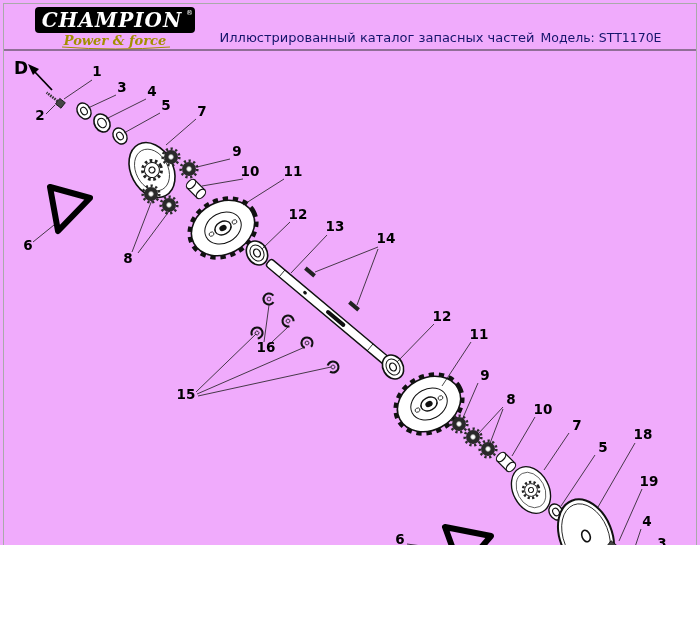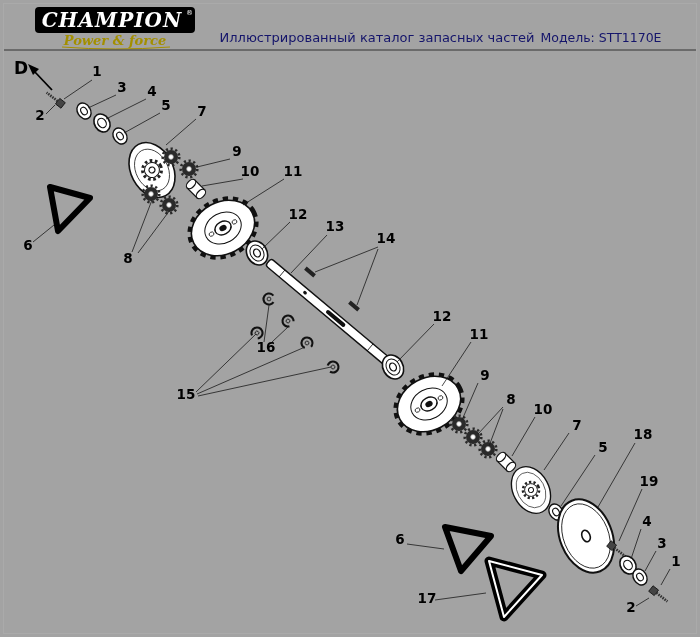--- a/index.html
+++ b/index.html
@@ -1,16 +1,16 @@
 <!DOCTYPE html>
 <html><head>
 <meta charset="utf-8">
 <style>
   html,body{margin:0;padding:0;background:#fff;}
-  .page{width:700px;height:637px;position:relative;background:#a3a3a3;font-family:"DejaVu Sans",sans-serif;overflow:hidden;}
+  .page{width:700px;height:545px;position:relative;background:#f0abfc;font-family:"DejaVu Sans",sans-serif;overflow:hidden;}
   svg{display:block;}
   .callout{font-family:"DejaVu Sans",sans-serif;font-size:13.5px;font-weight:bold;fill:#000;}
   .title-text{font-family:"DejaVu Sans",sans-serif;font-size:13px;fill:#15156b;}
   .model-text{font-family:"DejaVu Sans",sans-serif;font-size:12.5px;fill:#15156b;}
   .brand-text{font-family:"DejaVu Serif",serif;font-style:italic;font-weight:bold;font-size:20px;fill:#fff;letter-spacing:1px;}
   .brand-reg{font-family:"DejaVu Sans",sans-serif;font-size:7px;fill:#fff;}
   .tagline-text{font-family:"DejaVu Serif",serif;font-style:italic;font-weight:bold;font-size:13px;fill:#a38f00;}
   .dlabel{font-family:"DejaVu Sans",sans-serif;font-size:17px;font-weight:bold;fill:#000;}
   .leader line{stroke:#1a1a1a;stroke-width:0.8;}
 </style>

